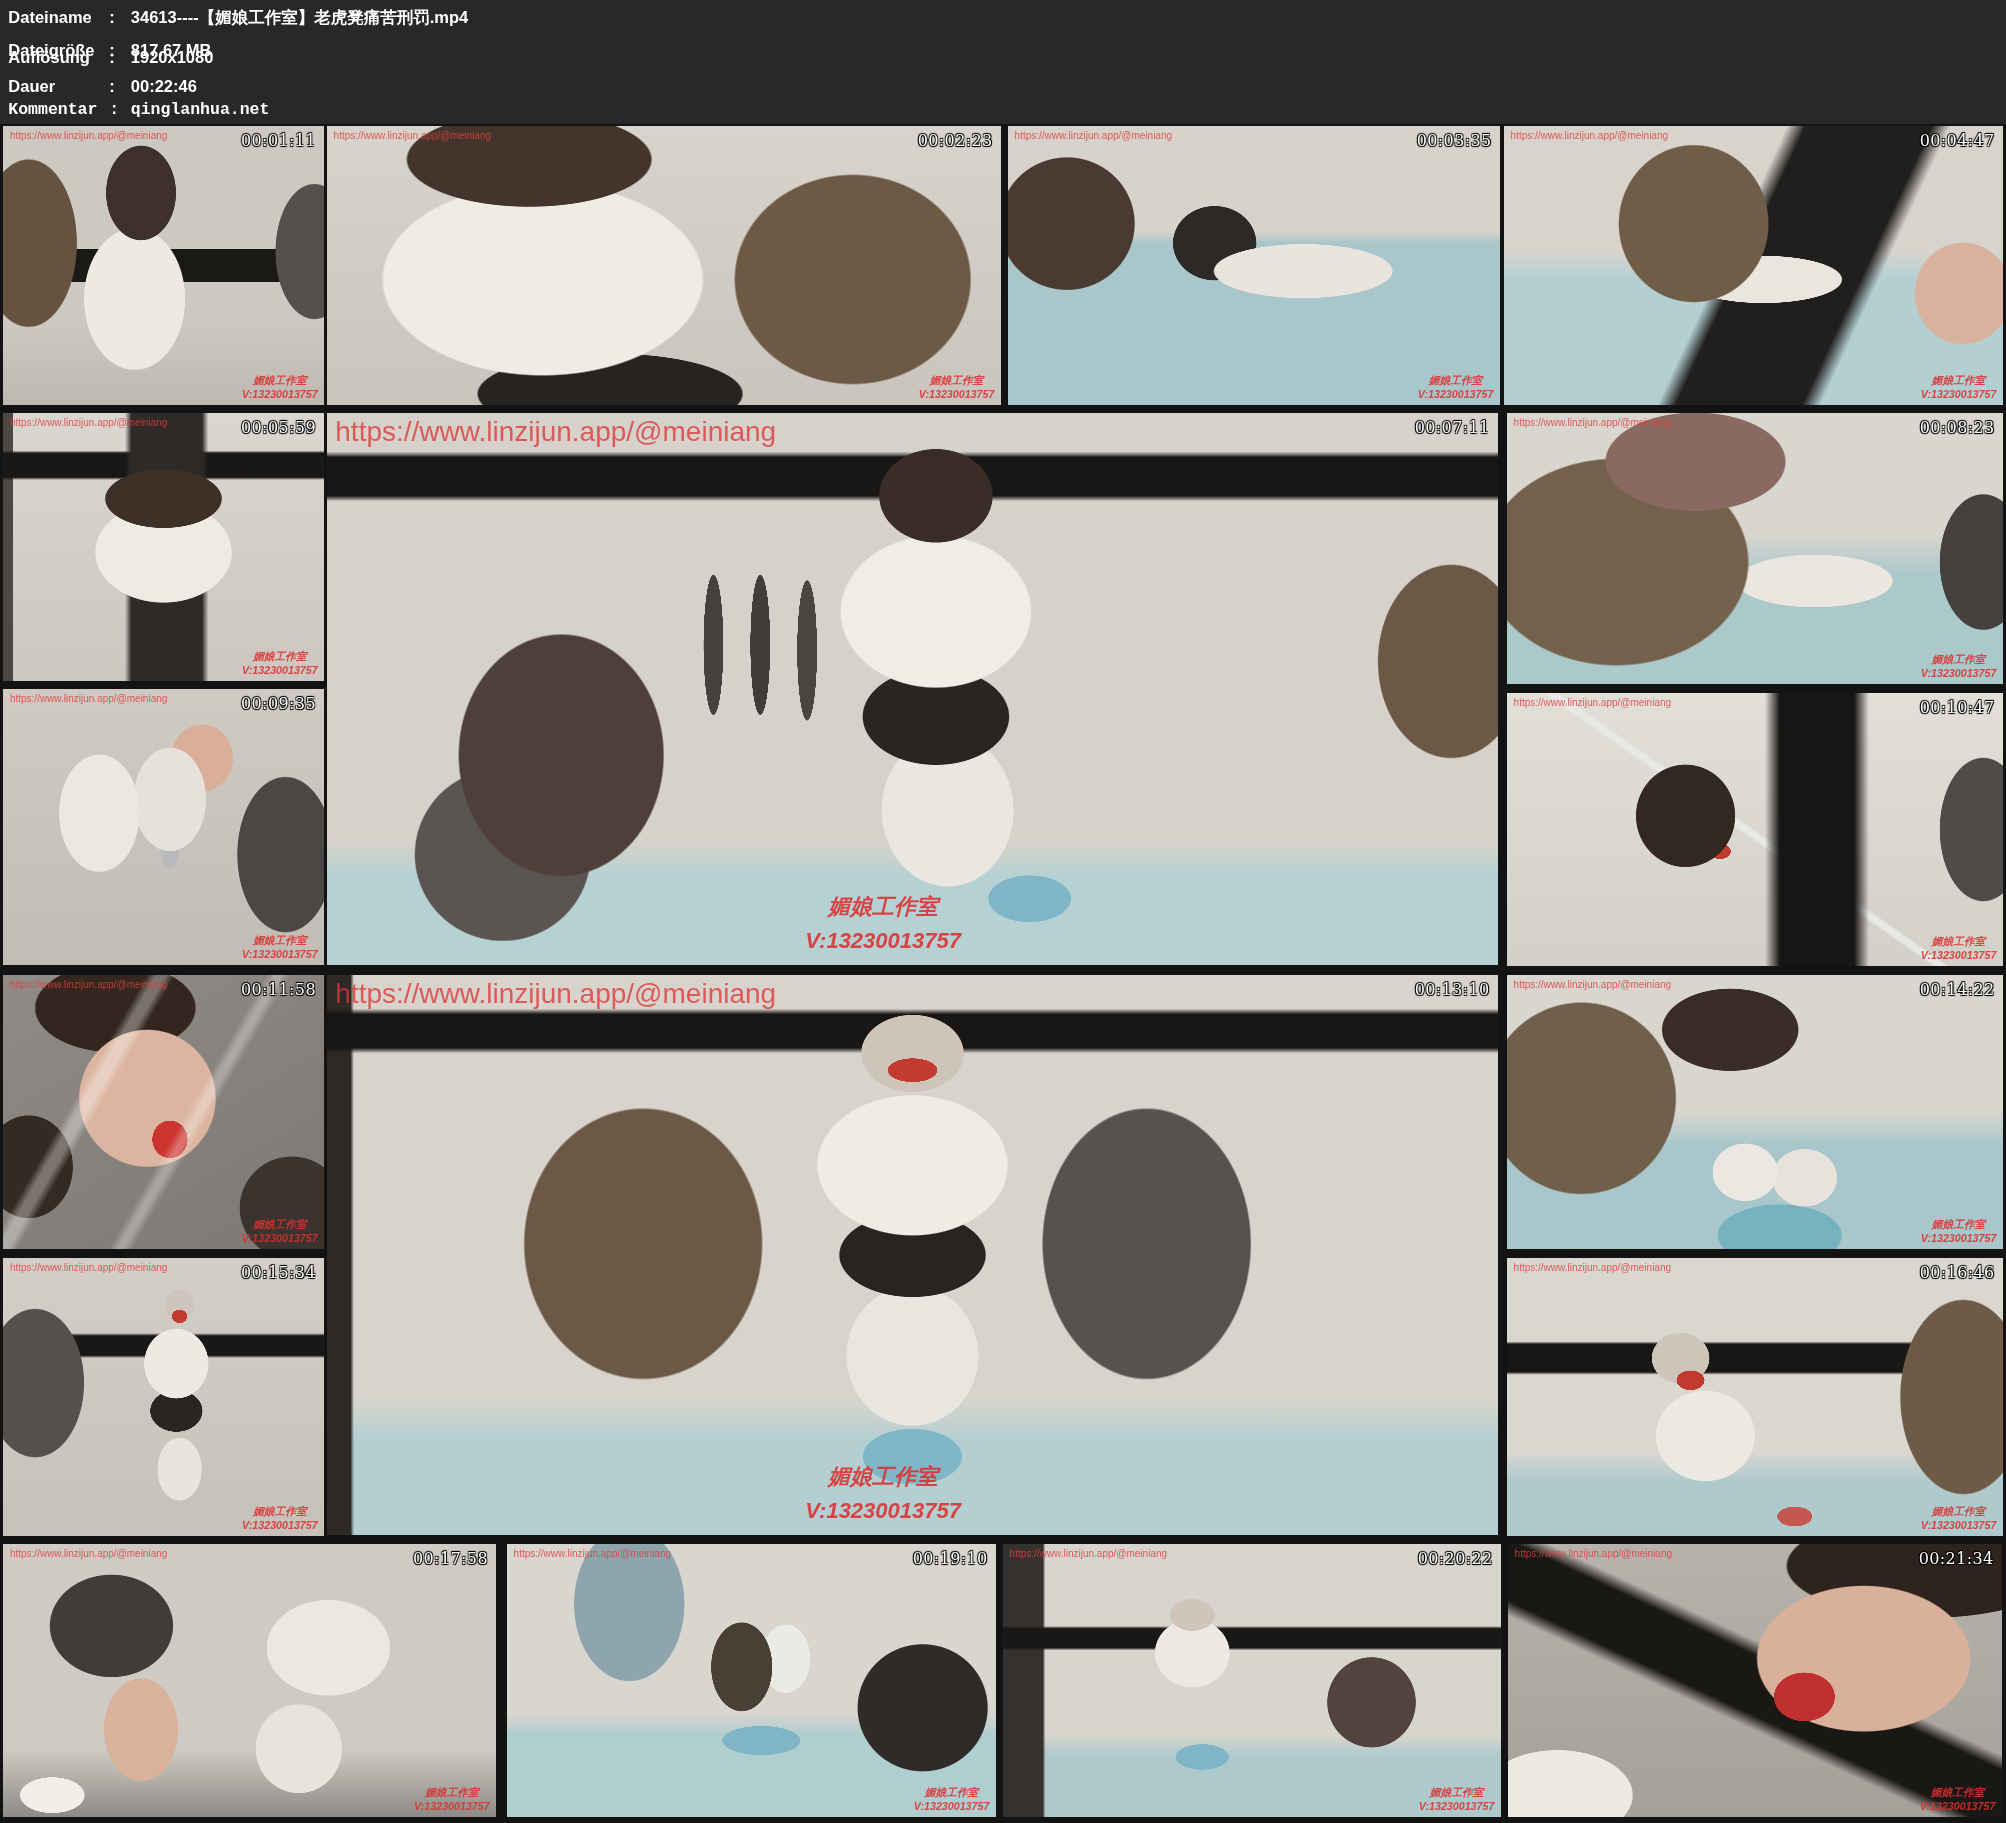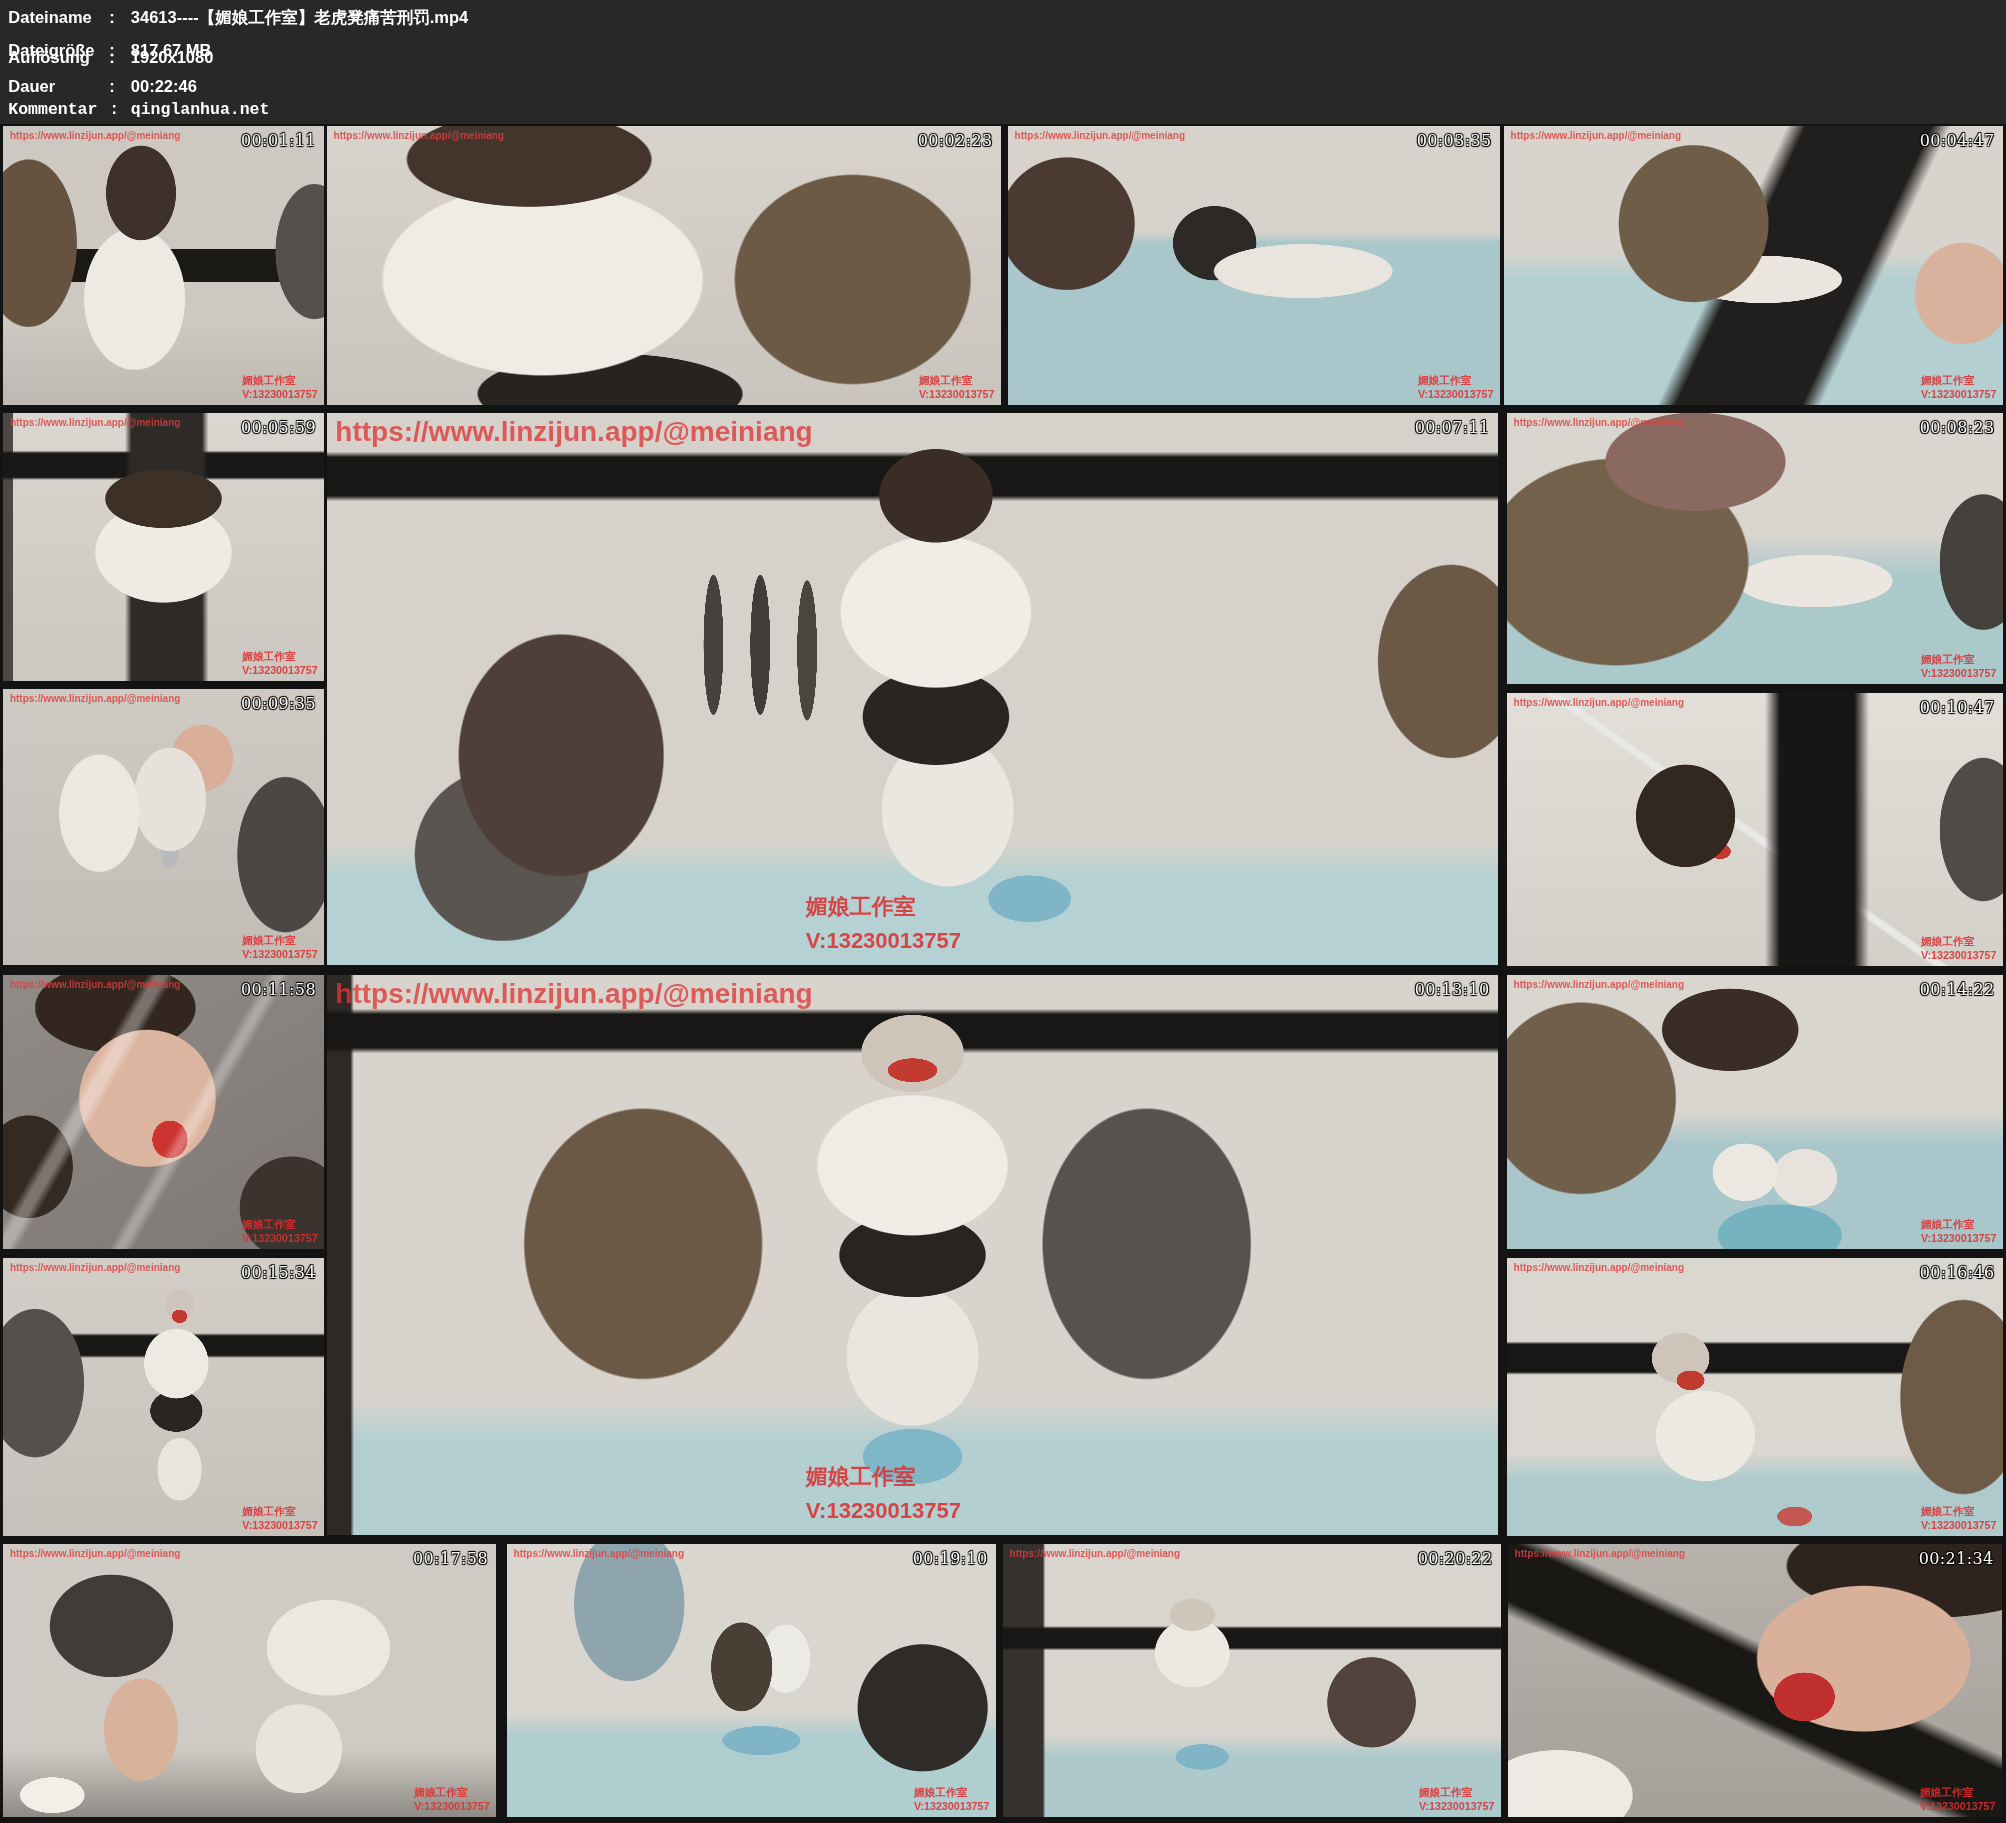--- a/index.html
+++ b/index.html
@@ -11,24 +11,24 @@
   .info-row{position:absolute;left:8.3px;height:21.5px;line-height:21.5px;font-size:16.5px;font-weight:bold;
             white-space:nowrap;letter-spacing:0;}
   .info-label{display:inline-block;width:101px;}
   .info-sep{display:inline-block;width:21.5px;text-align:left;}
   .info-value{display:inline-block;}
   
   .tile{position:absolute;overflow:hidden;background:#888;}
   .ts{position:absolute;top:5px;right:8.3px;font-family:"DejaVu Serif",serif;font-size:16px;
       color:#ffffff;text-shadow:0.8px 0.8px 0.8px #000,-0.8px -0.8px 0.8px #000,0.8px -0.8px 0.8px #000,-0.8px 0.8px 0.8px #000;
       letter-spacing:0.4px;}
-  .u{position:absolute;top:4.1px;left:6.6px;font-size:10px;font-weight:bold;color:rgba(222,62,62,.82);
+  .u{position:absolute;top:4.1px;left:6.6px;font-size:10px;font-weight:normal;color:rgba(222,62,62,.82);
      white-space:nowrap;}
-  .wm{position:absolute;right:6.6px;bottom:3.3px;text-align:left;color:rgba(220,48,48,.88);
-      font-size:10.7px;line-height:1.35;font-weight:bold;white-space:nowrap;}
+  .wm{position:absolute;right:6.6px;bottom:3.3px;text-align:center;color:rgba(220,48,48,.88);
+      font-size:10.7px;line-height:1.35;font-weight:bold;white-space:nowrap;font-style:italic;}
   .tile.big .u{font-size:28px;top:3.3px;left:8.3px;color:rgba(220,55,55,.78);}
   .tile.big .wm{font-size:22px;line-height:1.55;right:537px;bottom:6.6px;}
   
   .s1{background:
     radial-gradient(18% 28% at 43% 24%,#3e3129 0 60%,transparent 61%),
     radial-gradient(26% 42% at 41% 62%,#edeae4 0 60%,transparent 61%),
     radial-gradient(24% 48% at 8% 42%,#66533f 0 62%,transparent 63%),
     radial-gradient(20% 40% at 97% 45%,#55504b 0 60%,transparent 61%),
     linear-gradient(180deg,transparent 0 44%,#1b1916 44% 56%,transparent 56%),
     linear-gradient(180deg,#cdc8c1 0 70%,#bdb8b1 100%);}

